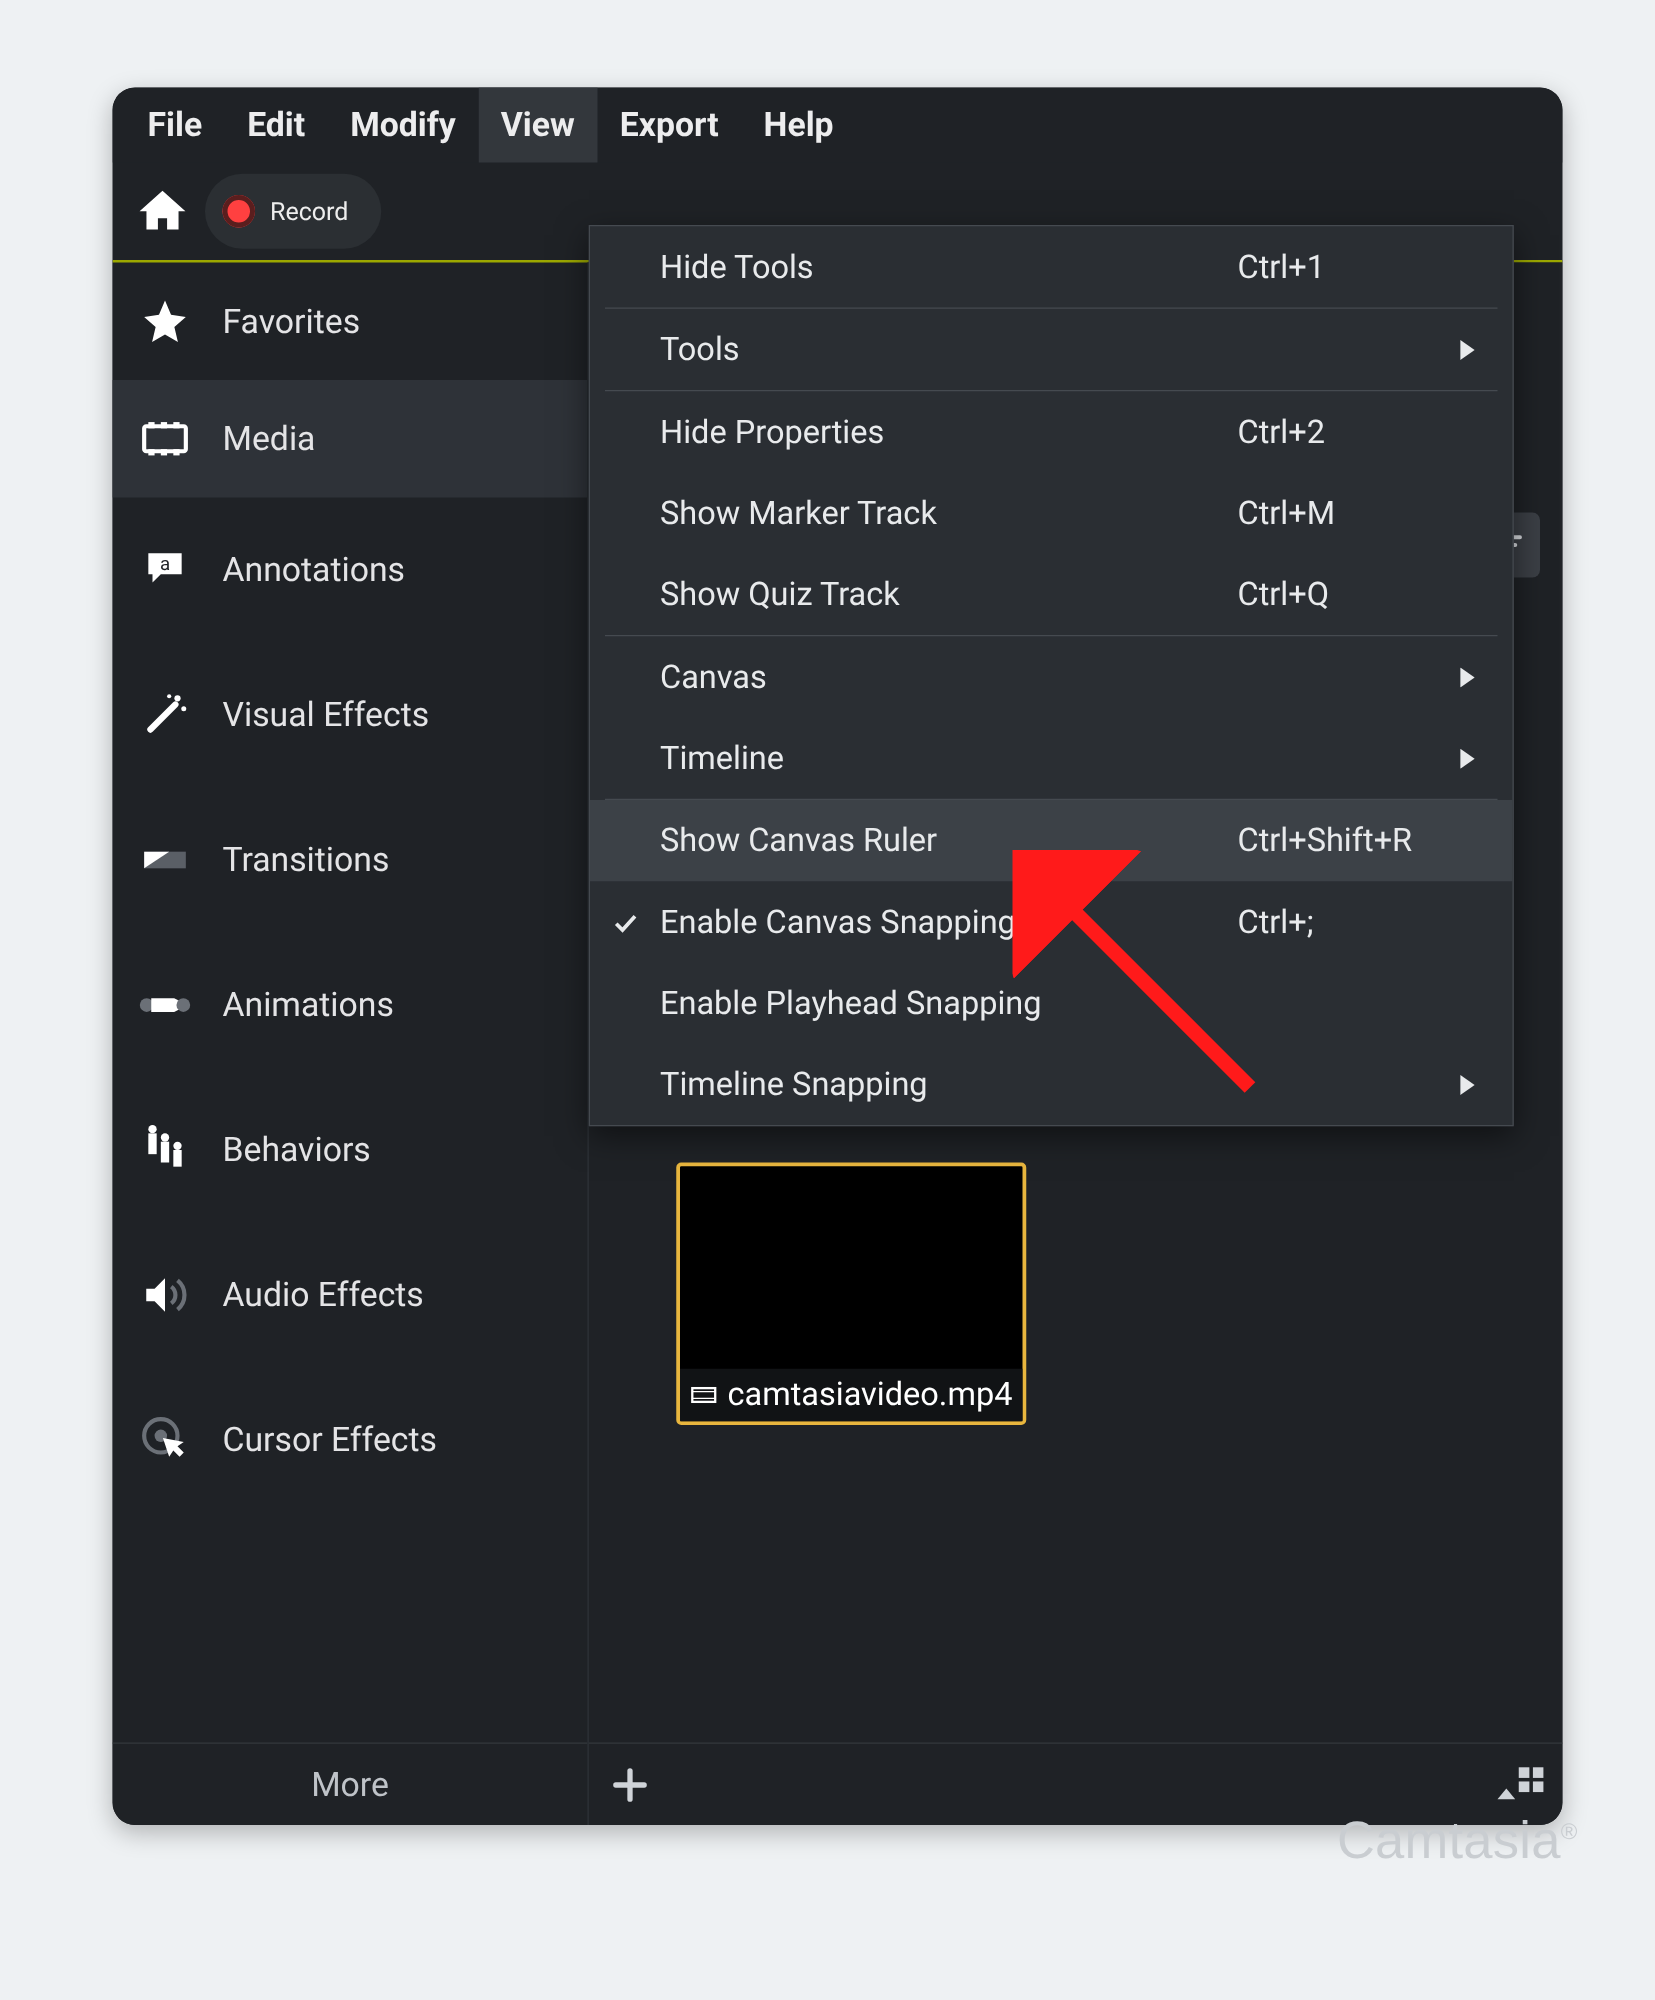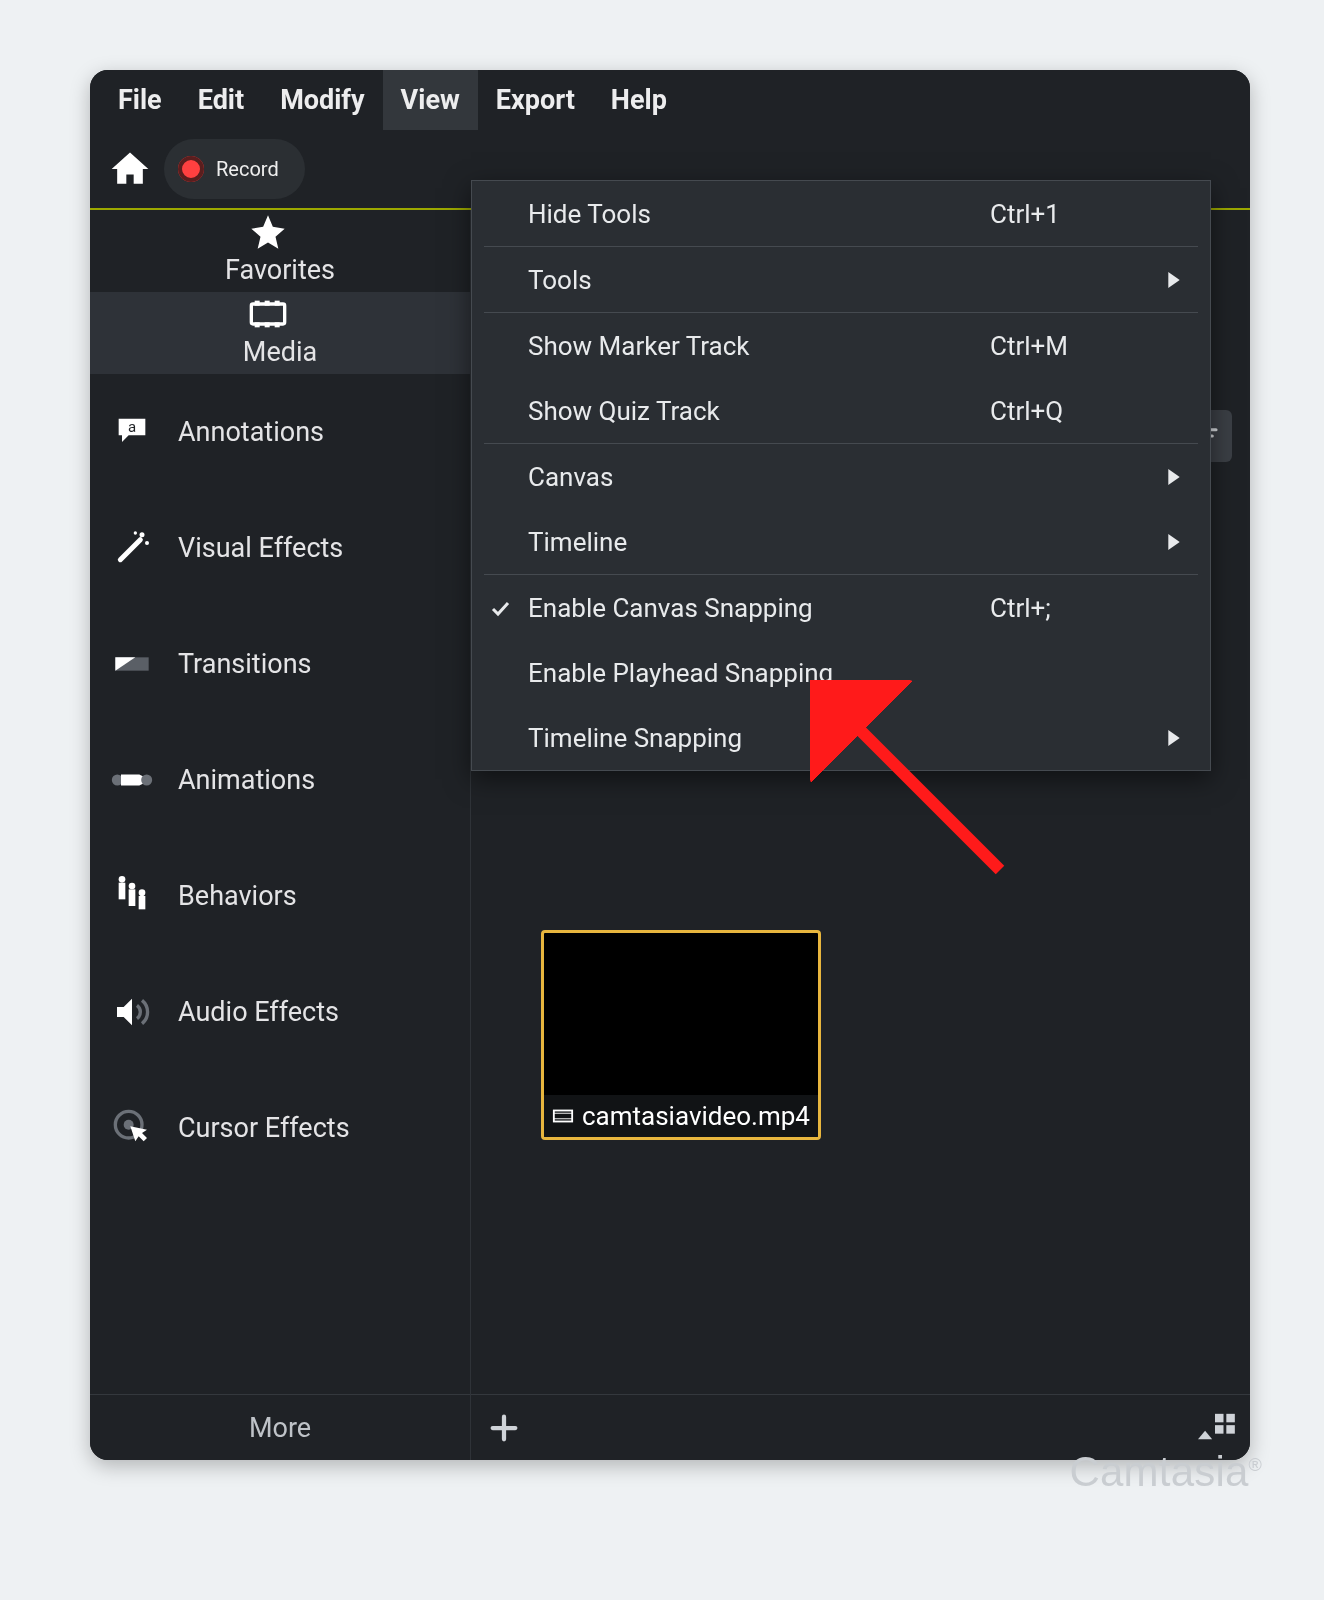--- a/index.html
+++ b/index.html
@@ -89,21 +89,21 @@
   }
   .side-item {
     display: flex;
     align-items: center;
     height: 116px;
     padding: 0 20px;
     font-size: 27px;
     color: #e4e4e6;
     cursor: pointer;
   }
-  .side-item.special { height: 82px; flex-direction: column; }
+  .side-item.special { height: 94px; }
   .side-item.active { background: #2e3238; }
   .side-icon { width: 44px; height: 44px; margin-right: 24px; display:flex; align-items:center; justify-content:center;}
   .sidebar .spacer { flex:1; }
   .side-more {
     height: 66px;
     display:flex; align-items:center; justify-content:center;
     color:#bfc3c8; font-size:27px;
     border-top:1px solid #34383d;
     cursor:pointer;
   }
@@ -376,20 +376,24 @@
     <div class="dd-item">
       <span>Tools</span>
       <span class="arrow">
         <svg viewBox="0 0 10 14" width="12" height="16">
               <path fill="#e8eaec" d="M0 0l10 7-10 7z"></path>
             </svg>
       </span>
     </div>
     <div class="dd-sep"></div>
     <div class="dd-item">
+      <span>Hide Properties</span>
+      <span class="shortcut">Ctrl+2</span>
+    </div>
+    <div class="dd-item">
       <span>Show Marker Track</span>
       <span class="shortcut">Ctrl+M</span>
     </div>
     <div class="dd-item">
       <span>Show Quiz Track</span>
       <span class="shortcut">Ctrl+Q</span>
     </div>
     <div class="dd-sep"></div>
     <div class="dd-item">
       <span>Canvas</span>
@@ -401,20 +405,24 @@
     </div>
     <div class="dd-item">
       <span>Timeline</span>
       <span class="arrow">
         <svg viewBox="0 0 10 14" width="12" height="16">
               <path fill="#e8eaec" d="M0 0l10 7-10 7z"></path>
             </svg>
       </span>
     </div>
     <div class="dd-sep"></div>
+    <div class="dd-item hover">
+      <span>Show Canvas Ruler</span>
+      <span class="shortcut">Ctrl+Shift+R</span>
+    </div>
     <div class="dd-item">
       <span class="dd-check">
         <svg viewBox="0 0 20 20" width="20" height="20">
               <path fill="none" stroke="#e8eaec" stroke-width="3" d="M3 11l5 5L18 5"></path>
             </svg>
       </span>
       <span>Enable Canvas Snapping</span>
       <span class="shortcut">Ctrl+;</span>
     </div>
     <div class="dd-item">

